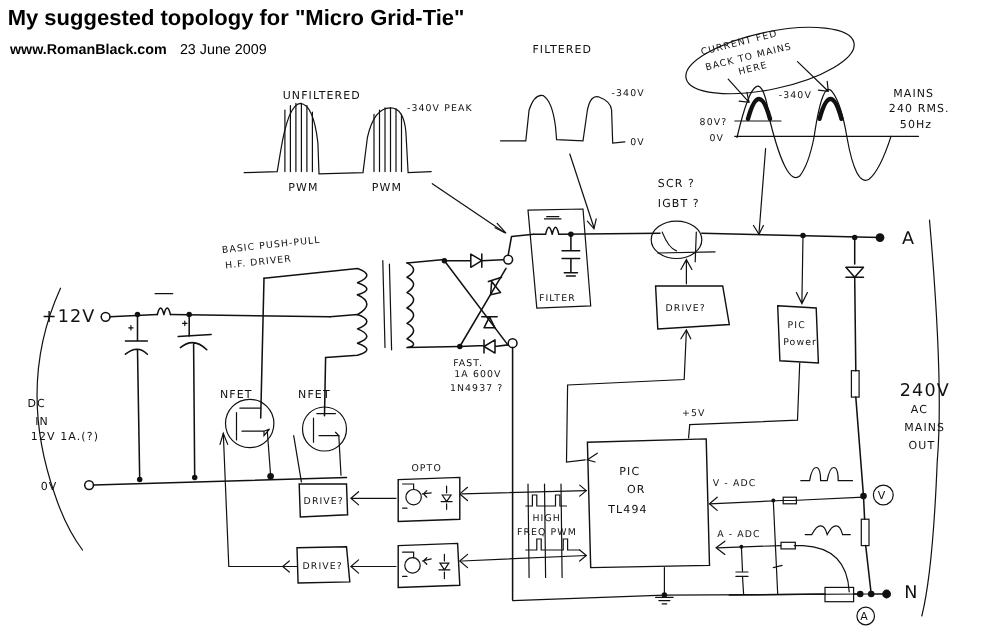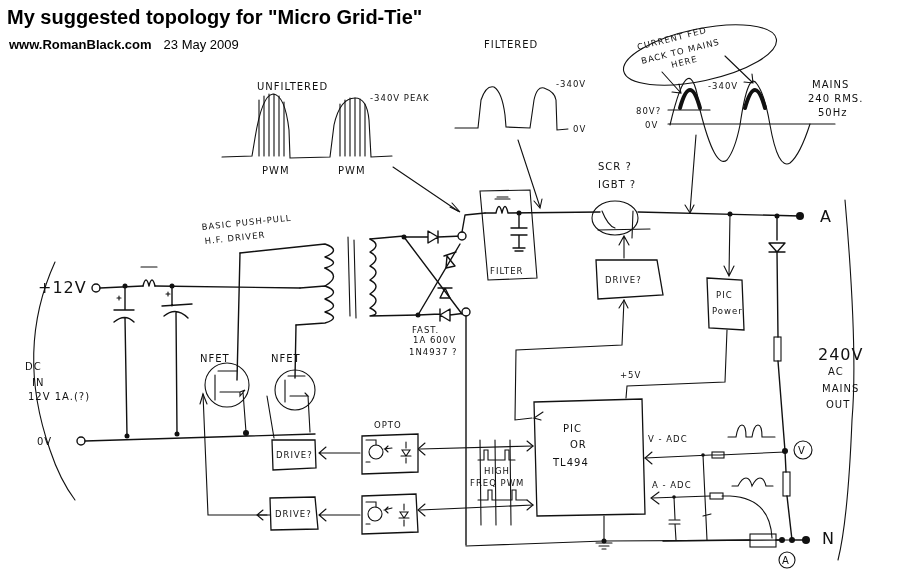--- a/index.html
+++ b/index.html
@@ -17,21 +17,21 @@
   .thick { stroke:#111; stroke-width:4; fill:none; stroke-linecap:round; }
   .dot { fill:#111; }
   .hollow { fill:#fff; stroke:#111; stroke-width:1.4; }
   .box { fill:#fff; stroke:#111; stroke-width:1.3; }
 </style>
 </head>
 <body>
 
 <div class="title">My suggested topology for "Micro Grid-Tie"</div>
 <div class="subtitle">
-  <span>www.RomanBlack.com</span><span class="date">23 May 2009</span>
+  <span>www.RomanBlack.com</span><span class="date">23 June 2009</span>
 </div>
 
 <svg id="schematic" width="898" height="583" viewBox="0 0 898 583">
 
   <g>
     <text class="hand" x="257" y="90">UNFILTERED</text>
     <path class="wt" d="M222 157 L252 156 L255 138 Q262 95 273 94 Q285 95 289 130 L290 158 L330 157 L334 125 Q340 98 355 98 Q367 98 369 120 L371 157 L392 156"></path>
     <path class="wt" d="M259 100 L259 156 M264 96 L264 156 M269 94 L269 156 M274 94 L274 156 M279 96 L279 156 M284 102 L284 156"></path>
     <path class="wt" d="M340 104 L340 156 M345 100 L345 156 M350 98 L350 156 M355 98 L355 156 M360 99 L360 156 M365 104 L365 156"></path>
     <text class="handsm" x="370" y="101">-340V PEAK</text>

